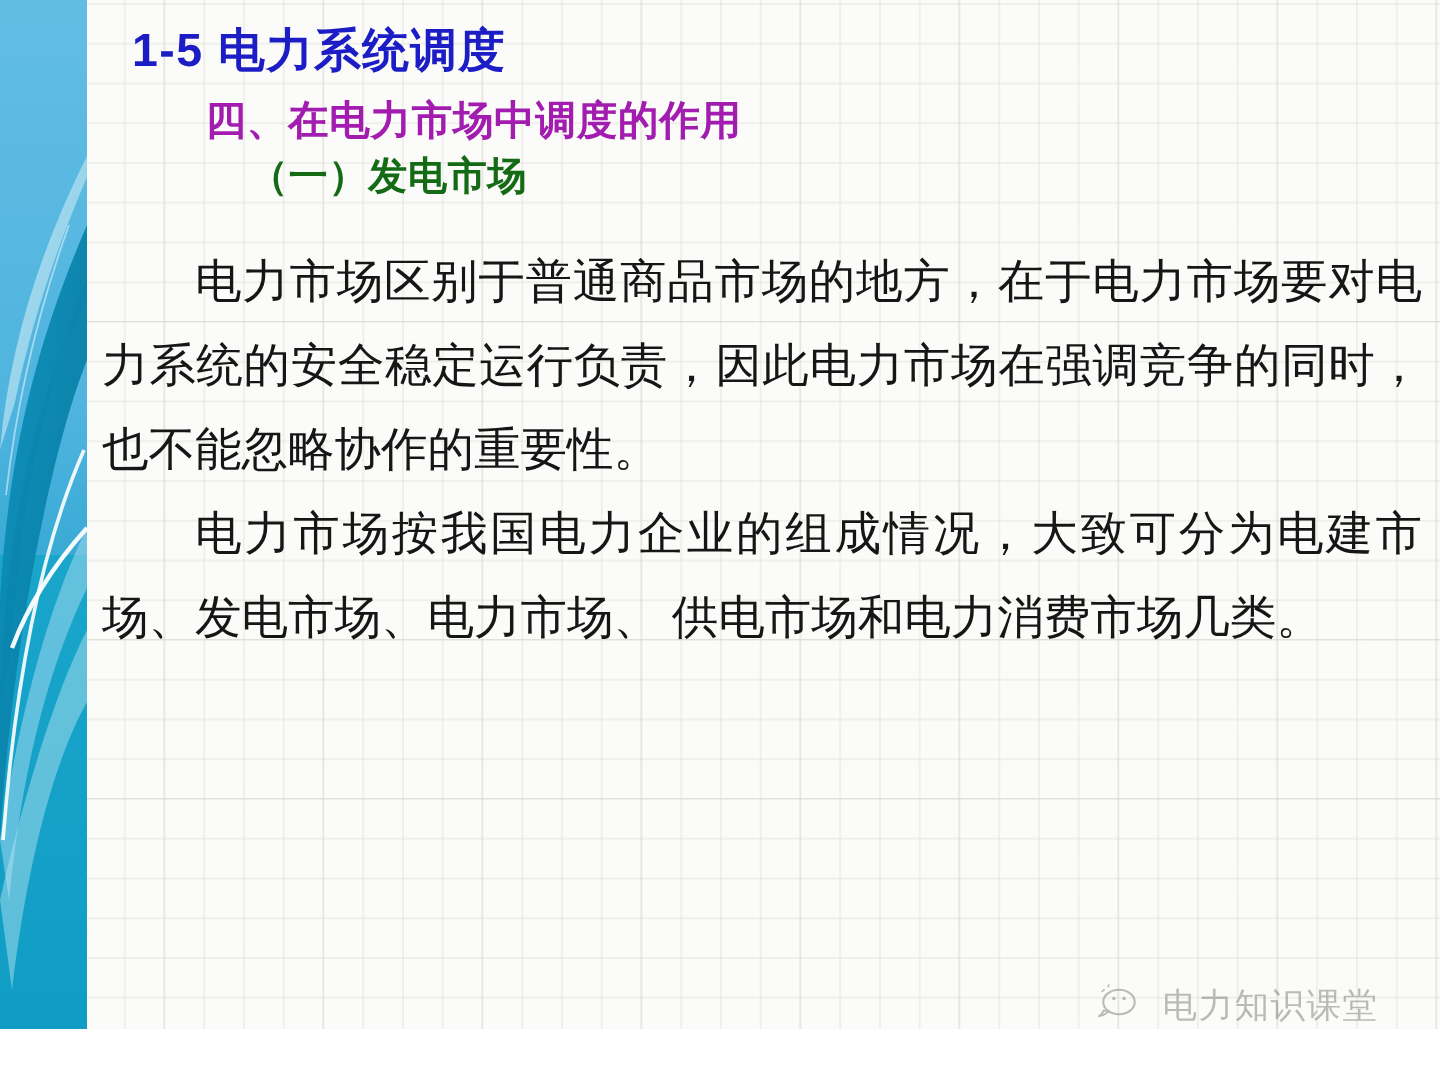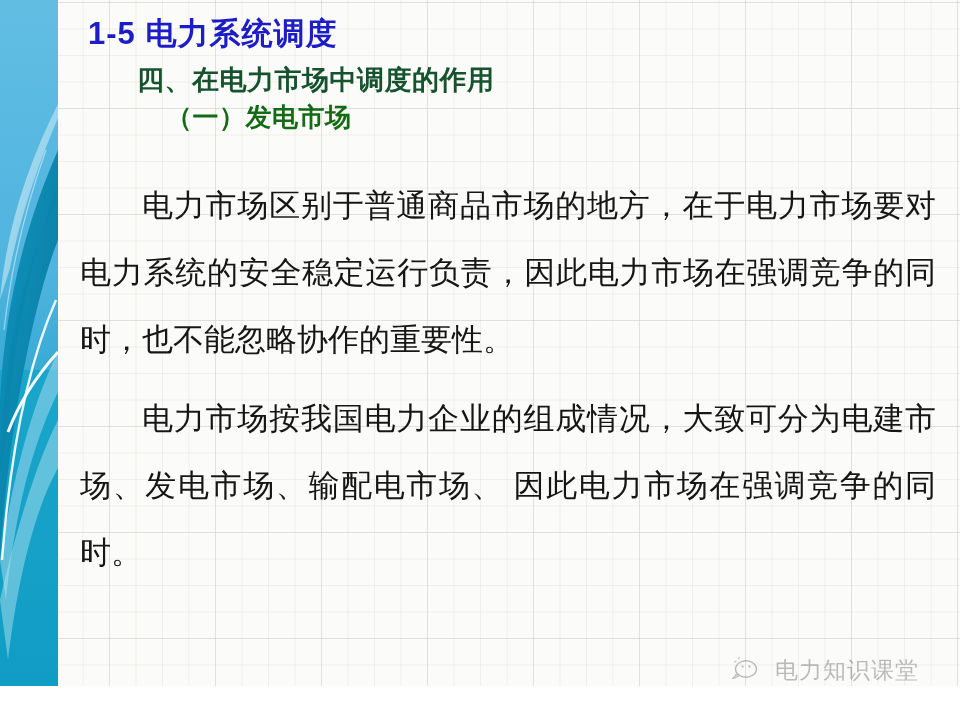--- a/index.html
+++ b/index.html
@@ -62,21 +62,21 @@
     white-space: nowrap;
   }
   #subtitle-1 {
     position: absolute;
     left: 137px;
     top: 62px;
     font-family: Liberation Serif, serif;
     font-weight: bold;
     font-size: 27px;
     letter-spacing: 0.5px;
-    color: #14532d;
+    color: #a21caf;
     white-space: nowrap;
   }
   #subtitle-2 {
     position: absolute;
     left: 166px;
     top: 100px;
     font-family: "Liberation Sans", "DejaVu Sans", sans-serif;
     font-weight: bold;
     font-size: 26px;
     letter-spacing: 0.5px;
@@ -85,26 +85,26 @@
   }
 
   #body-text {
     position: absolute;
     left: 68px;
     top: 160px;
     width: 880px;
   }
   .para {
     font-size: 31px;
-    line-height: 67px;
+    line-height: 56px;
     color: #161616;
     text-align: justify;
     text-align-last: left;
     text-justify: inter-character;
-    margin: 12px;
+    margin: 0;
     font-family: "Liberation Serif", "DejaVu Serif", serif;
   }
   .para.indent {
     text-indent: 2em;
   }
 
   
   #watermark {
     position: absolute;
     left: 732px;
@@ -175,21 +175,21 @@
     </svg>
     
   </div>
 
   <div id="title">1-5  电力系统调度</div>
   <div id="subtitle-1">四、在电力市场中调度的作用</div>
   <div id="subtitle-2">（一）发电市场</div>
 
   <div id="body-text">
     <p class="para indent">电力市场区别于普通商品市场的地方，在于电力市场要对电力系统的安全稳定运行负责，因此电力市场在强调竞争的同时，也不能忽略协作的重要性。</p>
-    <p class="para indent">电力市场按我国电力企业的组成情况，大致可分为电建市场、发电市场、输配电市场、 因此电力市场在强调竞争的同时。</p>
+    <p class="para indent">电力市场按我国电力企业的组成情况，大致可分为电建市场、发电市场、电力市场、 供电市场和电力消费市场几类。</p>
   </div>
 
   <div id="watermark">
     <span>
       <svg width="34" height="26" viewBox="0 0 34 26" xmlns="http://www.w3.org/2000/svg">
         <ellipse cx="14" cy="13" rx="10.5" ry="8.2" fill="none" stroke="#6d6d6d" stroke-width="1.4"></ellipse>
         <path d="M7,19.5 C4.5,21.5 2.5,22.2 0.8,22.4 C2.4,21.2 3.4,20.1 3.9,18.6 Z" fill="none" stroke="#6d6d6d" stroke-width="1.3"></path>
         <circle cx="10.6" cy="10.6" r="1.15" fill="#6d6d6d"></circle>
         <circle cx="17.4" cy="10.6" r="1.15" fill="#6d6d6d"></circle>
         <path d="M2.4,6.2 L4.4,4.6 M6.6,3.2 L7.4,1.2" stroke="#6d6d6d" stroke-width="1.1" fill="none"></path>

